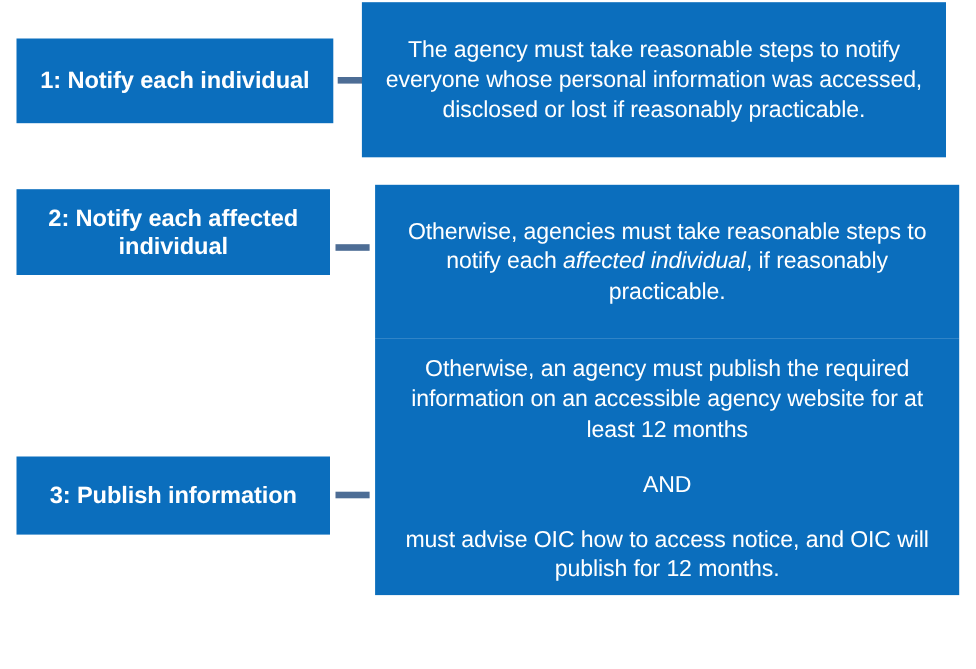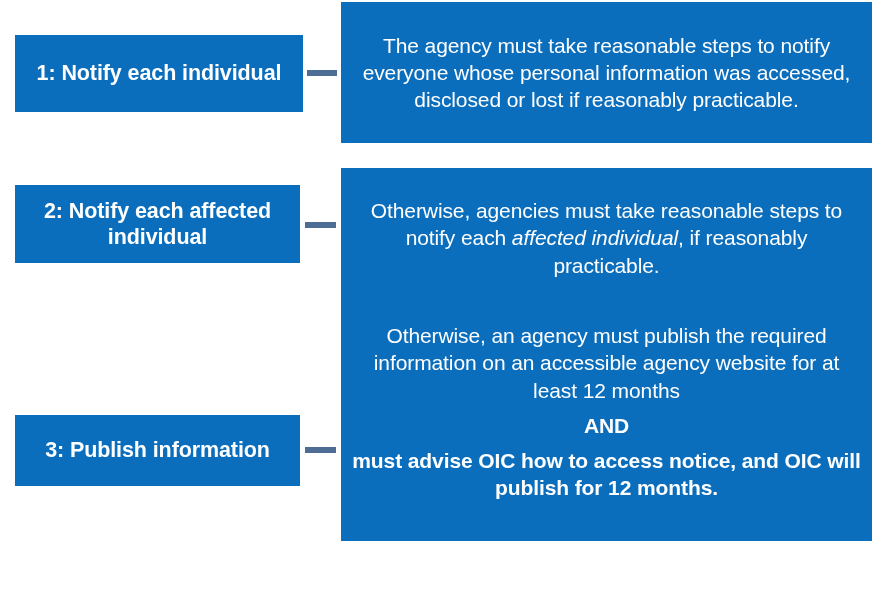--- a/index.html
+++ b/index.html
@@ -43,57 +43,56 @@
     letter-spacing: -0.1px;
     padding: 6px 10px;
   }
   .detail-box .body-text {
     width: 100%;
   }
   .detail-box .para {
     margin: 0;
   }
   .detail-box .para + .para {
-    margin-top: 8px;
-    font-weight: bold;
+    margin-top: 23px;
   }
   .detail-box em {
     font-style: italic;
   }
 
   .connector {
     position: absolute;
     background: #4d6d95;
     height: 6px;
   }
 
   
   #label-box-1 {
     left: 15px;
     top: 35px;
     width: 288px;
     height: 77px;
   }
   #detail-box-1 {
-    left: 341px;
+    left: 329px;
     top: 2px;
     width: 531px;
     height: 141px;
     justify-content: center;
   }
   #connector-1 {
     left: 307px;
     top: 70px;
     width: 30px;
   }
 
   
   #label-box-2 {
     left: 15px;
-    top: 185px;
+    top: 172px;
     width: 285px;
     height: 78px;
   }
   #detail-box-2 {
     left: 341px;
     top: 168px;
     width: 531px;
     height: 140px;
   }
   #connector-2 {

